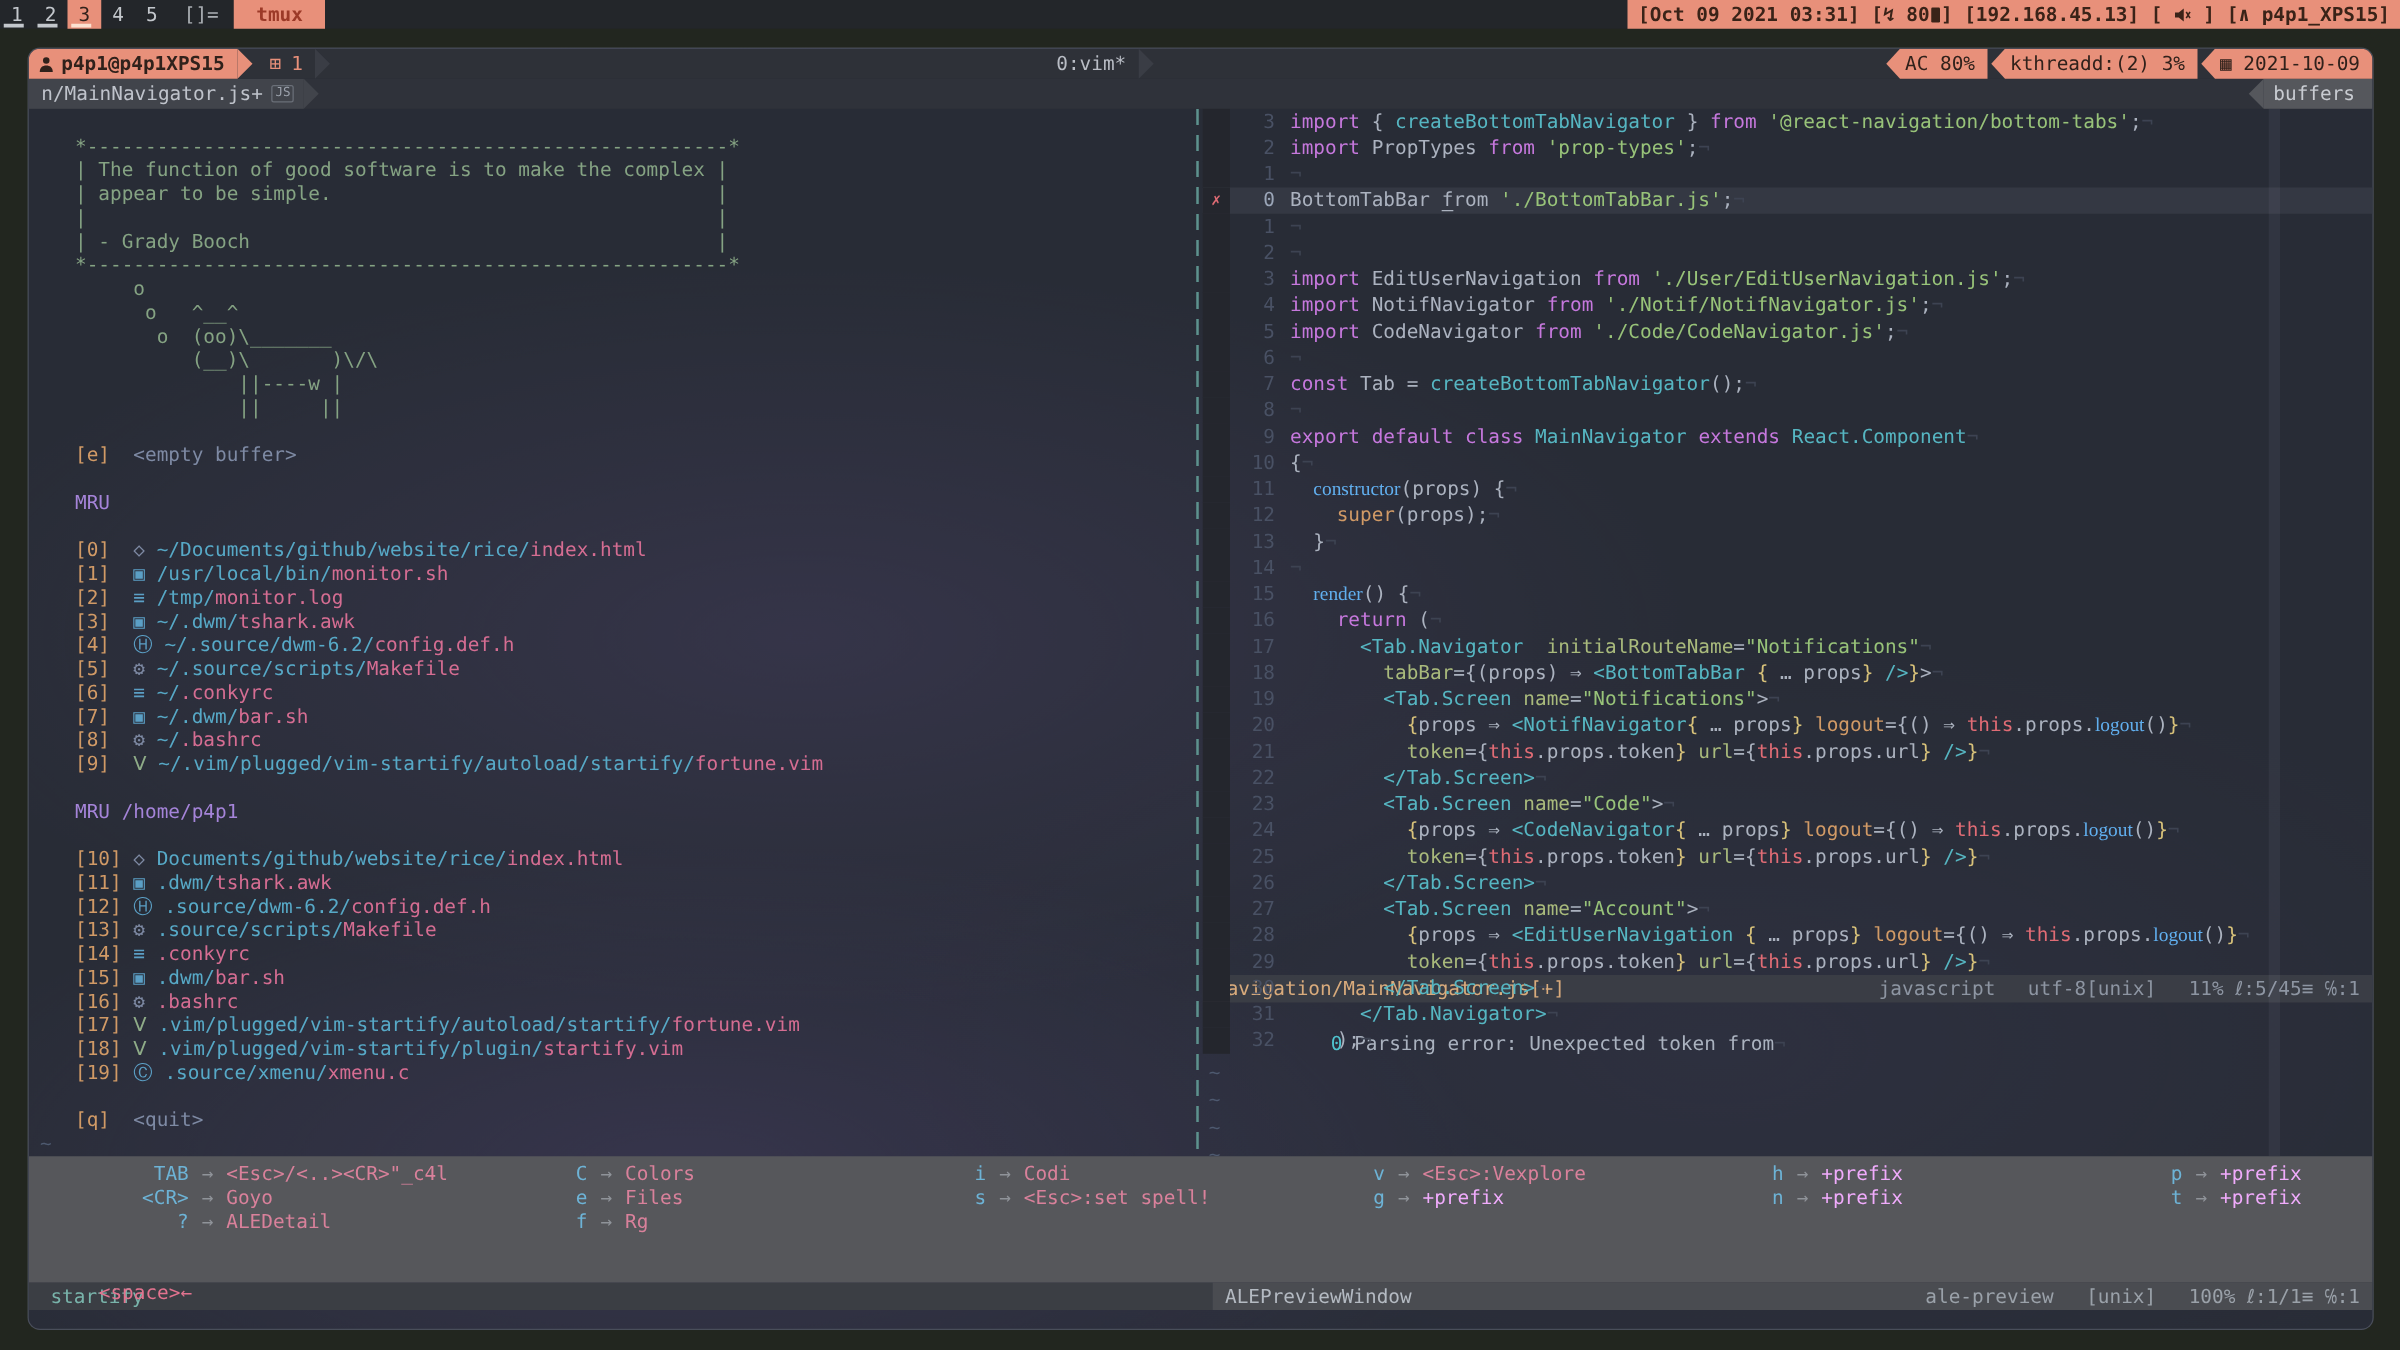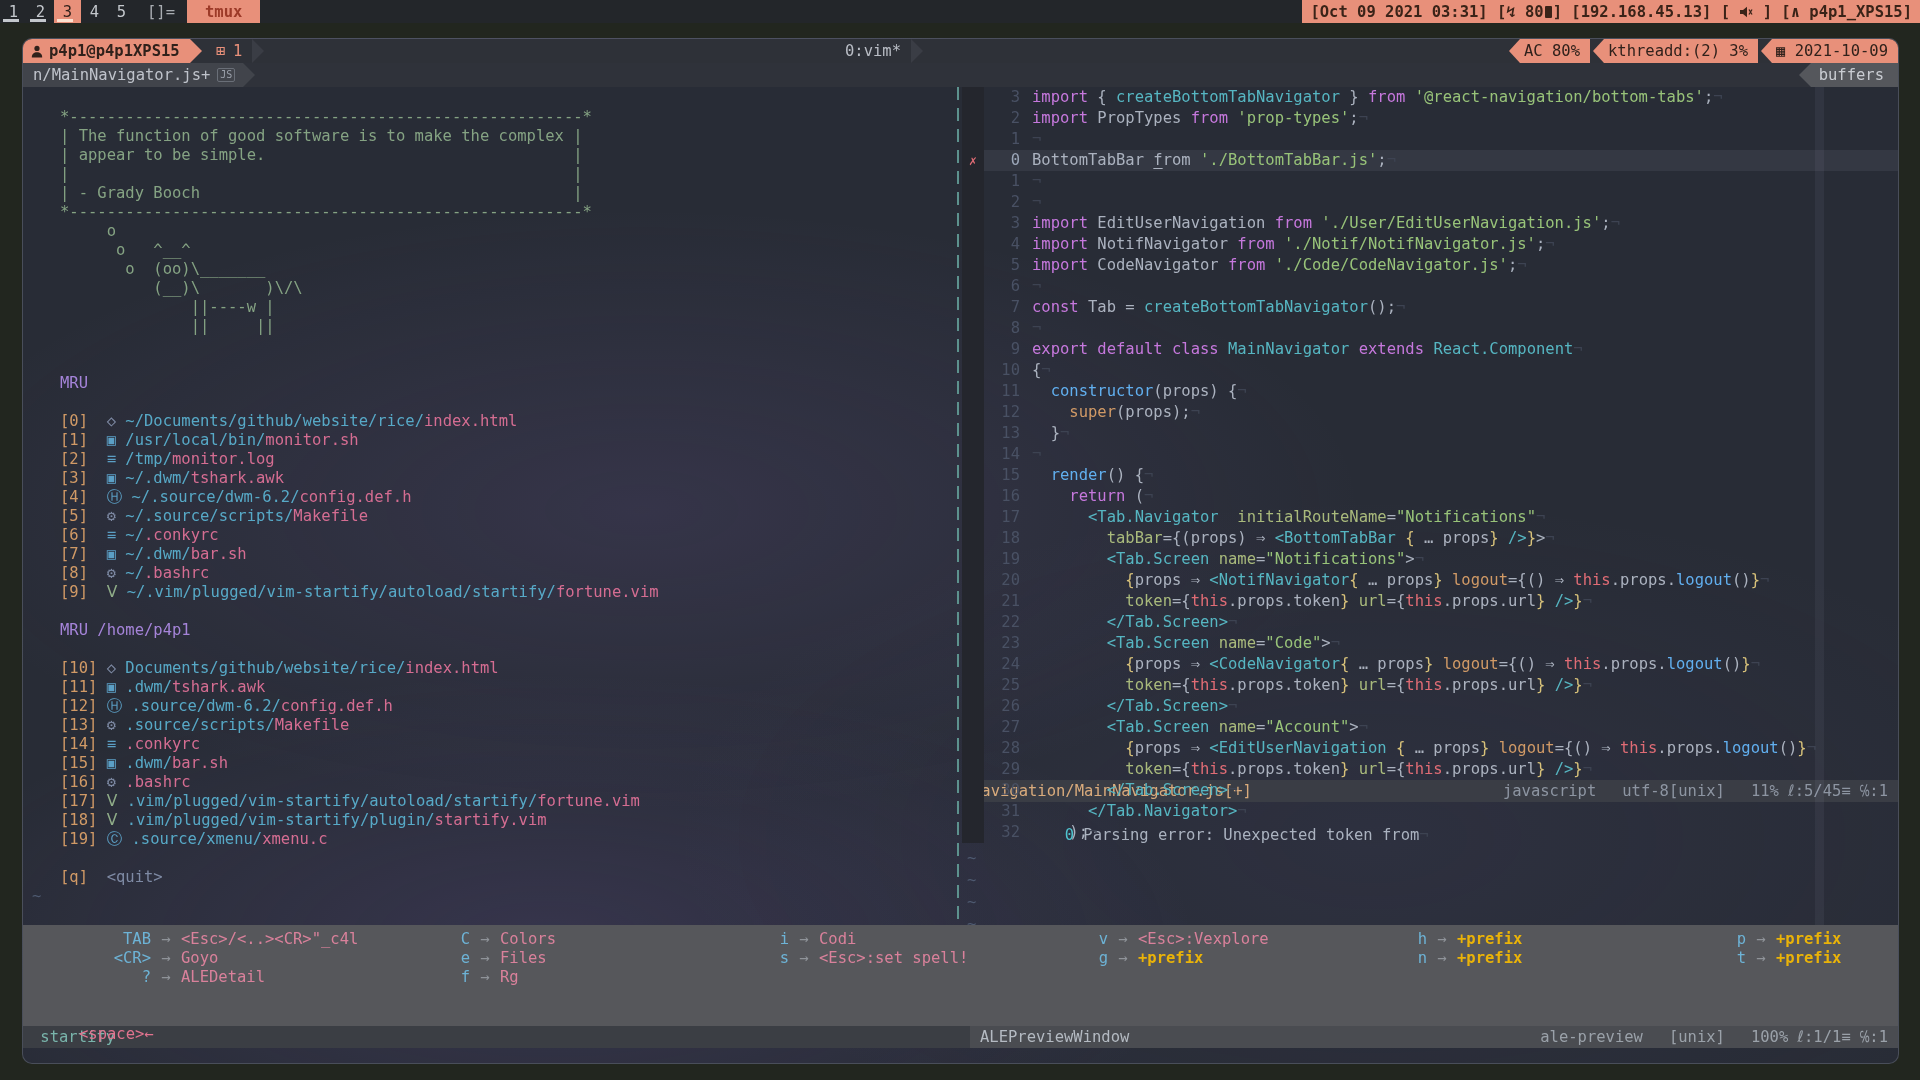--- a/index.html
+++ b/index.html
@@ -82,32 +82,32 @@
   .ale-sign{color:#4fc4cf;}
   .ale-msg{color:#aab2bf;}
   .tilde{color:#4e5a70;height:22px;line-height:22px;padding-left:5px;}
   
   .whichkey{height:96px;background:#56575b;position:relative;flex:none;padding-top:5px;}
   .wk-row{height:19px;line-height:19px;display:flex;white-space:pre;}
   .wk-cell{width:319px;display:flex;flex:none;}
   .wk-cell .k{width:128px;text-align:right;color:#6db3d6;flex:none;}
   .wk-cell .a{width:30px;text-align:center;color:#8f9399;flex:none;}
   .wk-cell .v{color:#d9819b;}
-  .wk-cell .v.pre{color:#eab308;font-weight:bold;}
+  .wk-cell .v.pre{color:#f0abfc;}
   .wk-prompt{position:absolute;left:0;bottom:1px;height:18px;line-height:18px;color:#e2738f;white-space:pre;}
   
   .statusrow{height:22px;display:flex;flex:none;}
   .statusrow .left{width:939px;background:#3b3e44;color:#79b4ab;line-height:22px;padding-left:8px;white-space:pre;flex:none;}
   .statusrow .right{flex:1;background:#4a4c51;color:#b4bac2;line-height:22px;display:flex;padding:0 10px;white-space:pre;}
   .statusrow .right .meta{margin-left:auto;display:flex;gap:26px;color:#9aa1a9;}
   
   .cmdline{height:20px;line-height:20px;color:#e0718c;font-weight:bold;white-space:pre;padding-left:2px;flex:none;}
   
   .c-kw{color:#c678dd;margin-top:44px;} .c-df{color:#abb2bf;} .c-st{color:#98c379;}
-  .c-fn{color:#61afef;} .c-cl{color:#56b6c2;} .c-at{color:#a9ba7c;}
+  .c-fn{color:#61afef;font-family:Liberation Serif, serif;} .c-cl{color:#56b6c2;} .c-at{color:#a9ba7c;}
   .c-or{color:#d19a66;} .c-rd{color:#e06c75;} .c-br{color:#d8c27a;}
   .c-eo{color:#3d4352;} .c-ul{color:#abb2bf;text-decoration:underline;text-underline-offset:3px;}
   .c-g{color:#85a383;} .c-pu{color:#a584d9;} .c-am{color:#d19a66;}
   .c-sp{color:#7e8aa4;} .c-cy{color:#57a9c7;} .c-pk{color:#d56d92;}
   .c-ib{color:#5b9fc5;} .c-ig{color:#7e8aa4;} .c-iv{color:#8fac88;} .c-tl{color:#4e5a70;}
 </style>
 </head>
 <body>
 
 <div class="dwm-bar">
@@ -198,20 +198,21 @@
         <div class="srow"><span class="c-g">   |                                                      |</span></div>
         <div class="srow"><span class="c-g">   | - Grady Booch                                        |</span></div>
         <div class="srow"><span class="c-g">   *-------------------------------------------------------*</span></div>
         <div class="srow"><span class="c-g">        o</span></div>
         <div class="srow"><span class="c-g">         o   ^__^</span></div>
         <div class="srow"><span class="c-g">          o  (oo)\_______</span></div>
         <div class="srow"><span class="c-g">             (__)\       )\/\</span></div>
         <div class="srow"><span class="c-g">                 ||----w |</span></div>
         <div class="srow"><span class="c-g">                 ||     ||</span></div>
         <div class="srow"></div>
+        <div class="srow"><span class="c-am">   [e]</span><span class="c-sp">  &lt;empty buffer&gt;</span></div>
         <div class="srow"></div>
         <div class="srow"><span class="c-pu">   MRU</span></div>
         <div class="srow"></div>
         <div class="srow"><span class="c-am">   [0]</span><span class="c-df">  </span><span class="c-ig">◇</span><span class="c-df"> </span><span class="c-cy">~/Documents/github/website/rice/</span><span class="c-pk">index.html</span></div>
         <div class="srow"><span class="c-am">   [1]</span><span class="c-df">  </span><span class="c-ib">▣</span><span class="c-df"> </span><span class="c-cy">/usr/local/bin/</span><span class="c-pk">monitor.sh</span></div>
         <div class="srow"><span class="c-am">   [2]</span><span class="c-df">  </span><span class="c-ib">≡</span><span class="c-df"> </span><span class="c-cy">/tmp/</span><span class="c-pk">monitor.log</span></div>
         <div class="srow"><span class="c-am">   [3]</span><span class="c-df">  </span><span class="c-ib">▣</span><span class="c-df"> </span><span class="c-cy">~/.dwm/</span><span class="c-pk">tshark.awk</span></div>
         <div class="srow"><span class="c-am">   [4]</span><span class="c-df">  </span><span class="c-ib">Ⓗ</span><span class="c-df"> </span><span class="c-cy">~/.source/dwm-6.2/</span><span class="c-pk">config.def.h</span></div>
         <div class="srow"><span class="c-am">   [5]</span><span class="c-df">  </span><span class="c-ig">⚙</span><span class="c-df"> </span><span class="c-cy">~/.source/scripts/</span><span class="c-pk">Makefile</span></div>
         <div class="srow"><span class="c-am">   [6]</span><span class="c-df">  </span><span class="c-ib">≡</span><span class="c-df"> </span><span class="c-cy">~/</span><span class="c-pk">.conkyrc</span></div>

